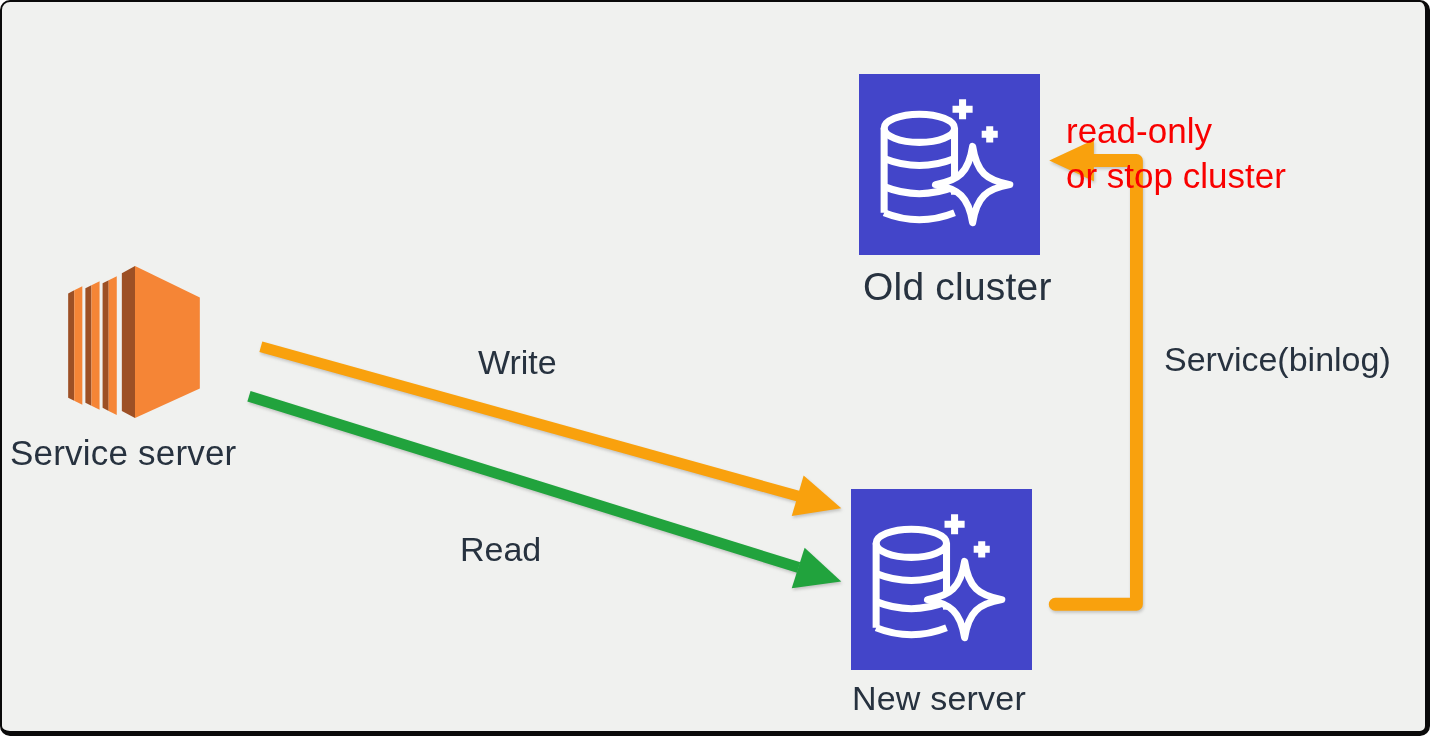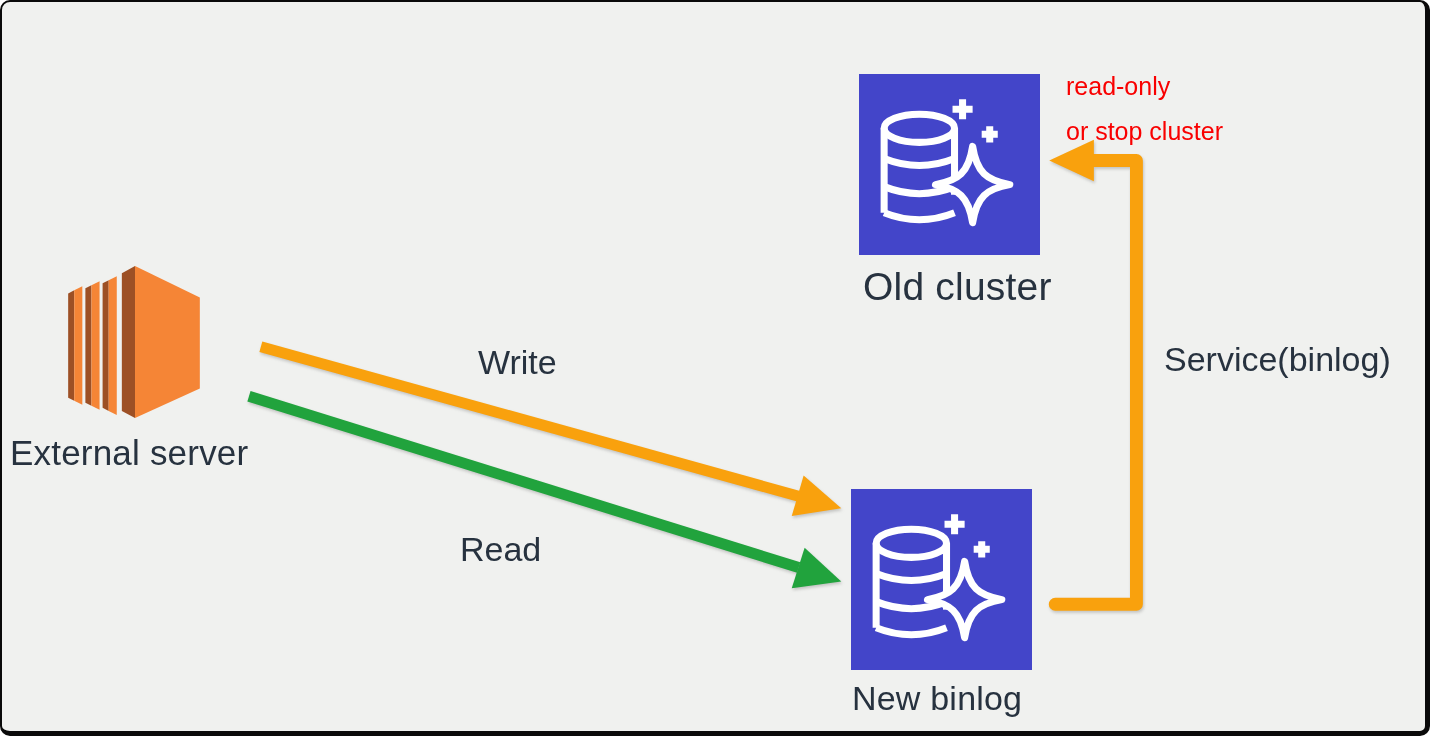--- a/index.html
+++ b/index.html
@@ -21,23 +21,24 @@
     white-space:nowrap;
   }
   .edge-label{
     color:var(--text);
     font-size:34px;
     white-space:nowrap;
     text-align:center;
   }
   .note-red{
     color:var(--note-red);
-    font-size:25px;
+    font-size:35px;
     line-height:45px;
     white-space:nowrap;
+    margin-top:44px;
   }
   .repl-label{
     color:var(--text);
     font-size:34px;
     line-height:46px;
     white-space:nowrap;
   }
   svg{display:block;}
   .arrows{
     position:absolute;left:0;top:0;width:100%;height:100%;
@@ -80,21 +81,21 @@
   <svg class="abs" style="left:66px;top:261px" width="132" height="157" viewBox="0 0 130 155" aria-hidden="true">
     <polygon class="ec2-side" points="0,30 6,27 6,136 0,133"></polygon>
     <polygon class="ec2-front" points="6,27 14,23 14,140 6,136"></polygon>
     <polygon class="ec2-side" points="17,25 23,22 23,141 17,138"></polygon>
     <polygon class="ec2-front" points="23,22 31,18 31,145 23,141"></polygon>
     <polygon class="ec2-side" points="34,20 40,17 40,146 34,143"></polygon>
     <polygon class="ec2-front" points="40,17 48,13 48,150 40,146"></polygon>
     <polygon class="ec2-side" points="53,10 66,3 66,153 53,146"></polygon>
     <polygon class="ec2-front" points="66,3 130,34 130,124 66,153"></polygon>
   </svg>
-  <div class="abs node-label" style="left:8px;top:431px;font-size:35px">External server</div>
+  <div class="abs node-label" style="left:8px;top:431px;font-size:35px">Service server</div>
 
   <svg class="abs" style="left:857px;top:72px" width="181" height="181" viewBox="0 0 180 180" aria-hidden="true">
     <rect class="db-square" x="0" y="0" width="180" height="180"></rect>
     <ellipse class="db-line" cx="60" cy="54" rx="35" ry="14"></ellipse>
     <path class="db-line" d="M25,54 V138"></path>
     <path class="db-line" d="M95,54 V120"></path>
     <path class="db-line" d="M25,84 Q60,98 95,84"></path>
     <path class="db-line" d="M25,112 Q60,126 95,112"></path>
     <path class="db-line" d="M25,138 Q60,152 95,138"></path>
     <path class="db-starfill" d="M113,72 C117,98 127,106 150,110 C127,114 117,122 113,148 C109,122 99,114 76,110 C99,106 109,98 113,72 Z"></path>
@@ -108,21 +109,21 @@
     <ellipse class="db-line" cx="60" cy="54" rx="35" ry="14"></ellipse>
     <path class="db-line" d="M25,54 V138"></path>
     <path class="db-line" d="M95,54 V120"></path>
     <path class="db-line" d="M25,84 Q60,98 95,84"></path>
     <path class="db-line" d="M25,112 Q60,126 95,112"></path>
     <path class="db-line" d="M25,138 Q60,152 95,138"></path>
     <path class="db-starfill" d="M113,72 C117,98 127,106 150,110 C127,114 117,122 113,148 C109,122 99,114 76,110 C99,106 109,98 113,72 Z"></path>
     <path class="db-line" d="M103,25 V45 M93,35 H113" stroke-width="8"></path>
     <path class="db-line" d="M130,52 V68 M122,60 H138" stroke-width="7"></path>
   </svg>
-  <div class="abs node-label" style="left:850px;top:677px;font-size:34px">New binlog</div>
+  <div class="abs node-label" style="left:850px;top:677px;font-size:34px">New server</div>
 
   <div class="abs edge-label" style="left:476px;top:341px">Write</div>
   <div class="abs edge-label" style="left:458px;top:528px">Read</div>
 
   <div class="abs repl-label" style="left:1162px;top:334px">
     <div>Service(binlog)</div>
   </div>
 
   <div class="abs note-red" style="left:1064px;top:62px">
     <div>read-only</div>

